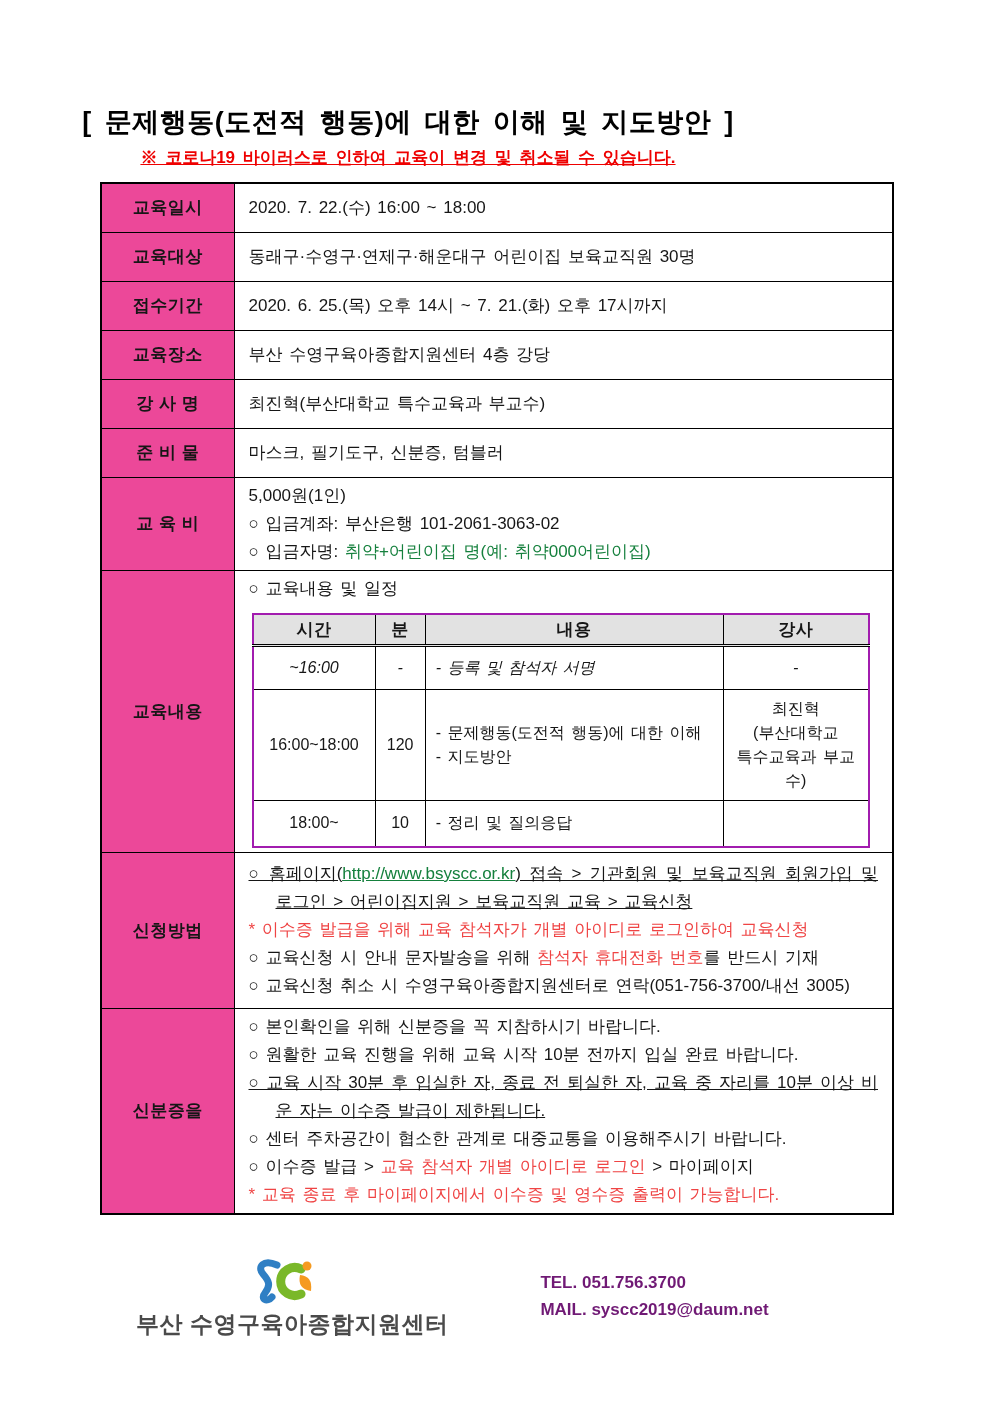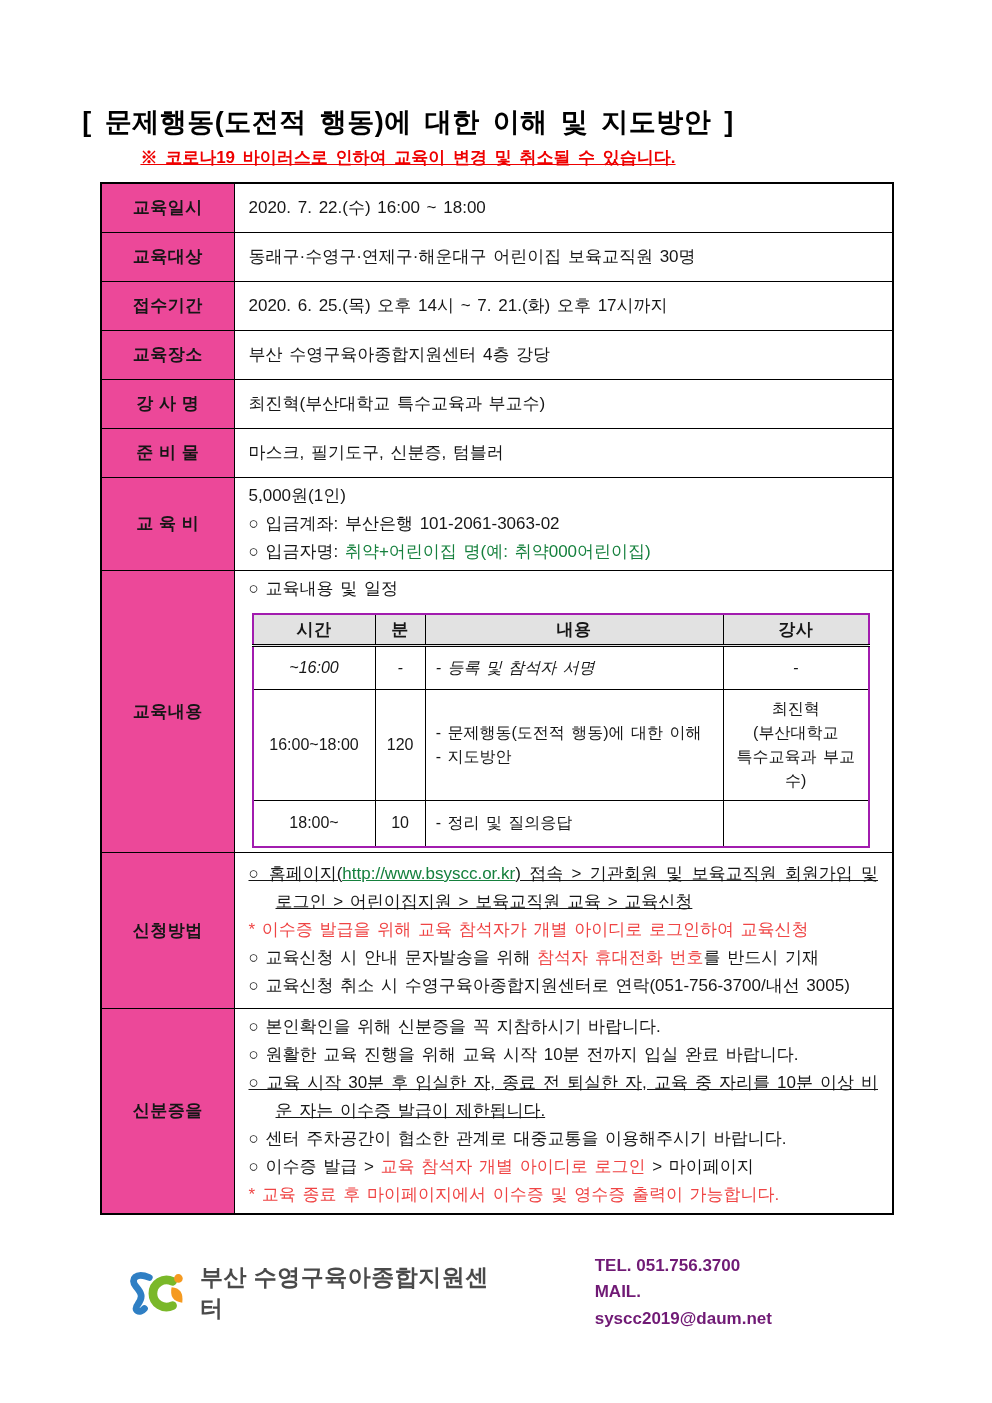--- a/index.html
+++ b/index.html
@@ -60,21 +60,21 @@
     vertical-align:middle; padding:7px 4px; white-space:pre-line; line-height:24px;
   }
   table.schedule td.desc { text-align:left; padding-left:10px; }
   tr.sch-r1 { height:44px;font-style:italic; }
   tr.sch-r2 { height:88px; }
   tr.sch-r3 { height:46px; }
 
   .footer {
     display:flex; align-items:center; margin:38px 0 0 128px;
   }
-  .logo { display:flex; align-items:center; }
+  .logo { display:flex; align-items:center;flex-direction:column; }
   .org-name {
     font-size:23px; font-weight:600; color:#4a4a4a; margin-left:8px; letter-spacing:0.5px;
   }
   .contact {
     margin-left:92px; font-size:17px; font-weight:bold; color:#701a75; line-height:1.55;
   }
 </style>
 </head>
 <body>
 

